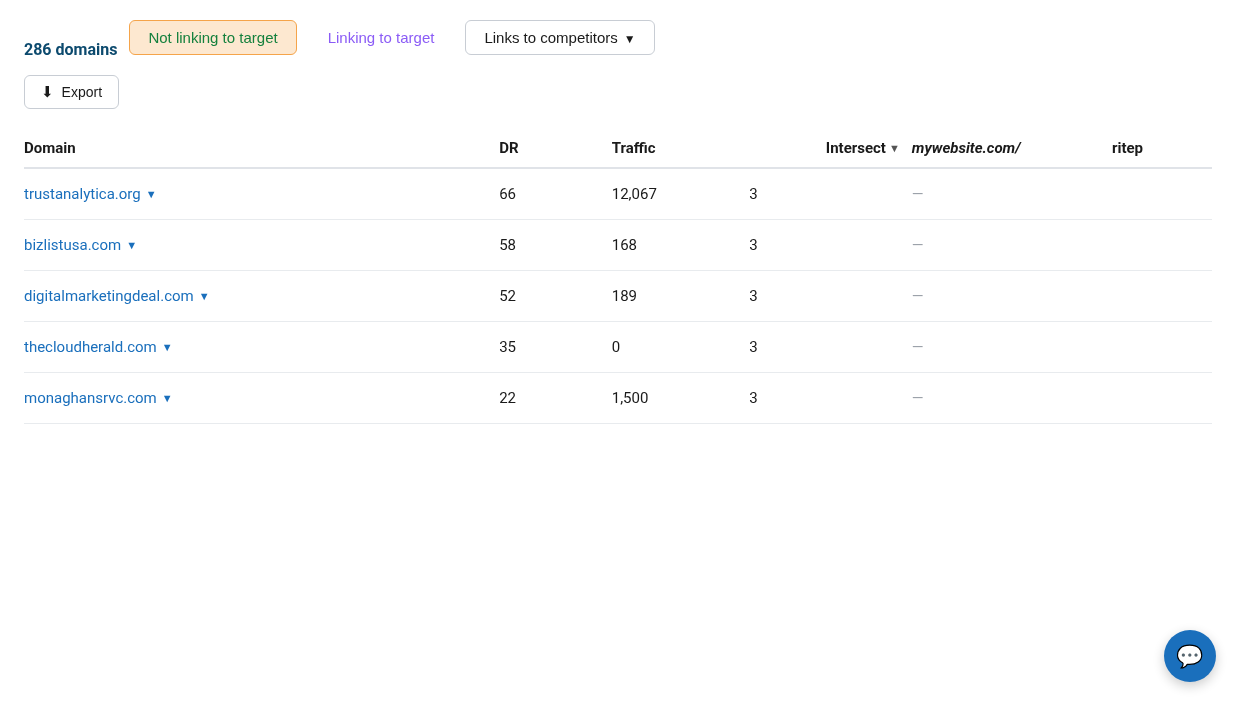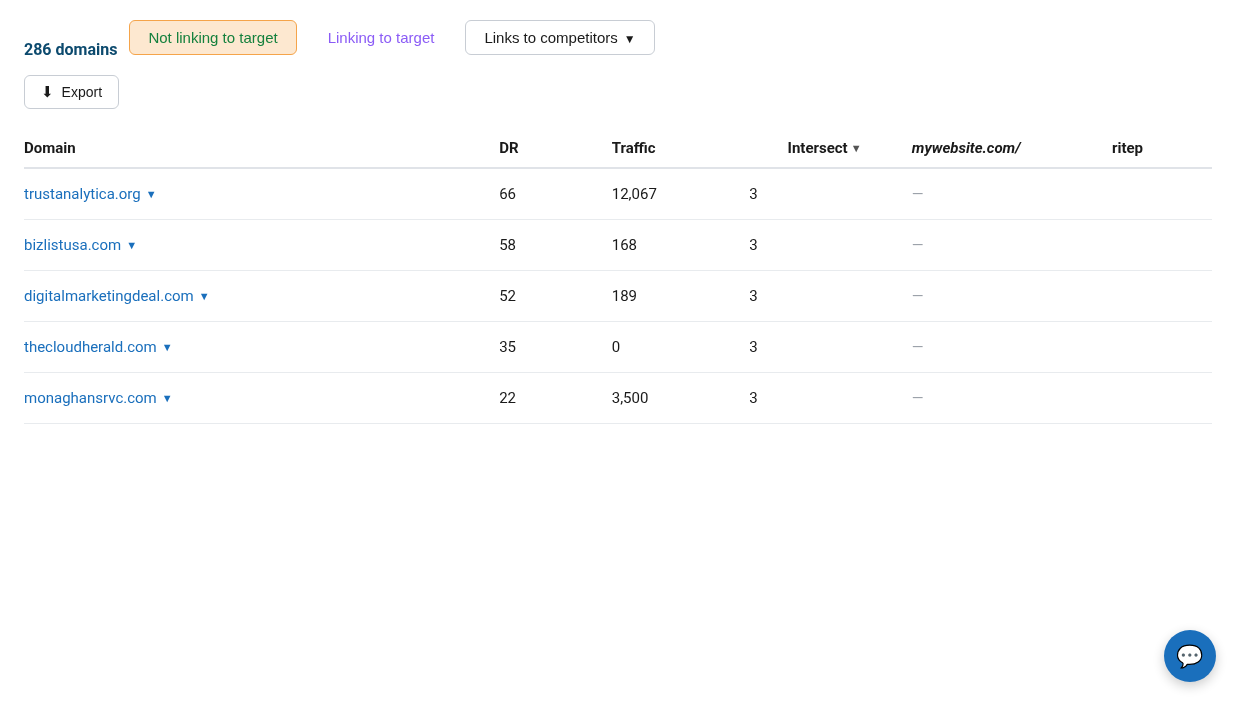--- a/index.html
+++ b/index.html
@@ -122,21 +122,21 @@
       text-align: left;
     }
 
     thead th.traffic-col {
       width: 110px;
       text-align: left;
     }
 
     thead th.intersect-col {
       width: 130px;
-      text-align: center;
+      text-align: right;
     }
 
     thead th.mywebsite-col {
       width: 160px;
       text-align: left;
       font-style: italic;
     }
 
     thead th.ritep-col {
       width: 80px;
@@ -302,21 +302,21 @@
           <td class="domain-cell"><a href="#" class="domain-link">thecloudherald.com<span class="domain-chevron">▼</span></a></td>
           <td>35</td>
           <td>0</td>
           <td>3</td>
           <td><span class="dash">—</span></td>
           <td></td>
         </tr>
         <tr>
           <td class="domain-cell"><a href="#" class="domain-link">monaghansrvc.com<span class="domain-chevron">▼</span></a></td>
           <td>22</td>
-          <td>3,500</td>
+          <td>1,500</td>
           <td>3</td>
           <td><span class="dash">—</span></td>
           <td></td>
         </tr>
       </tbody>
   </table>
 </div>
 
 <div class="chat-bubble">
   <span class="chat-bubble-icon">💬</span>

